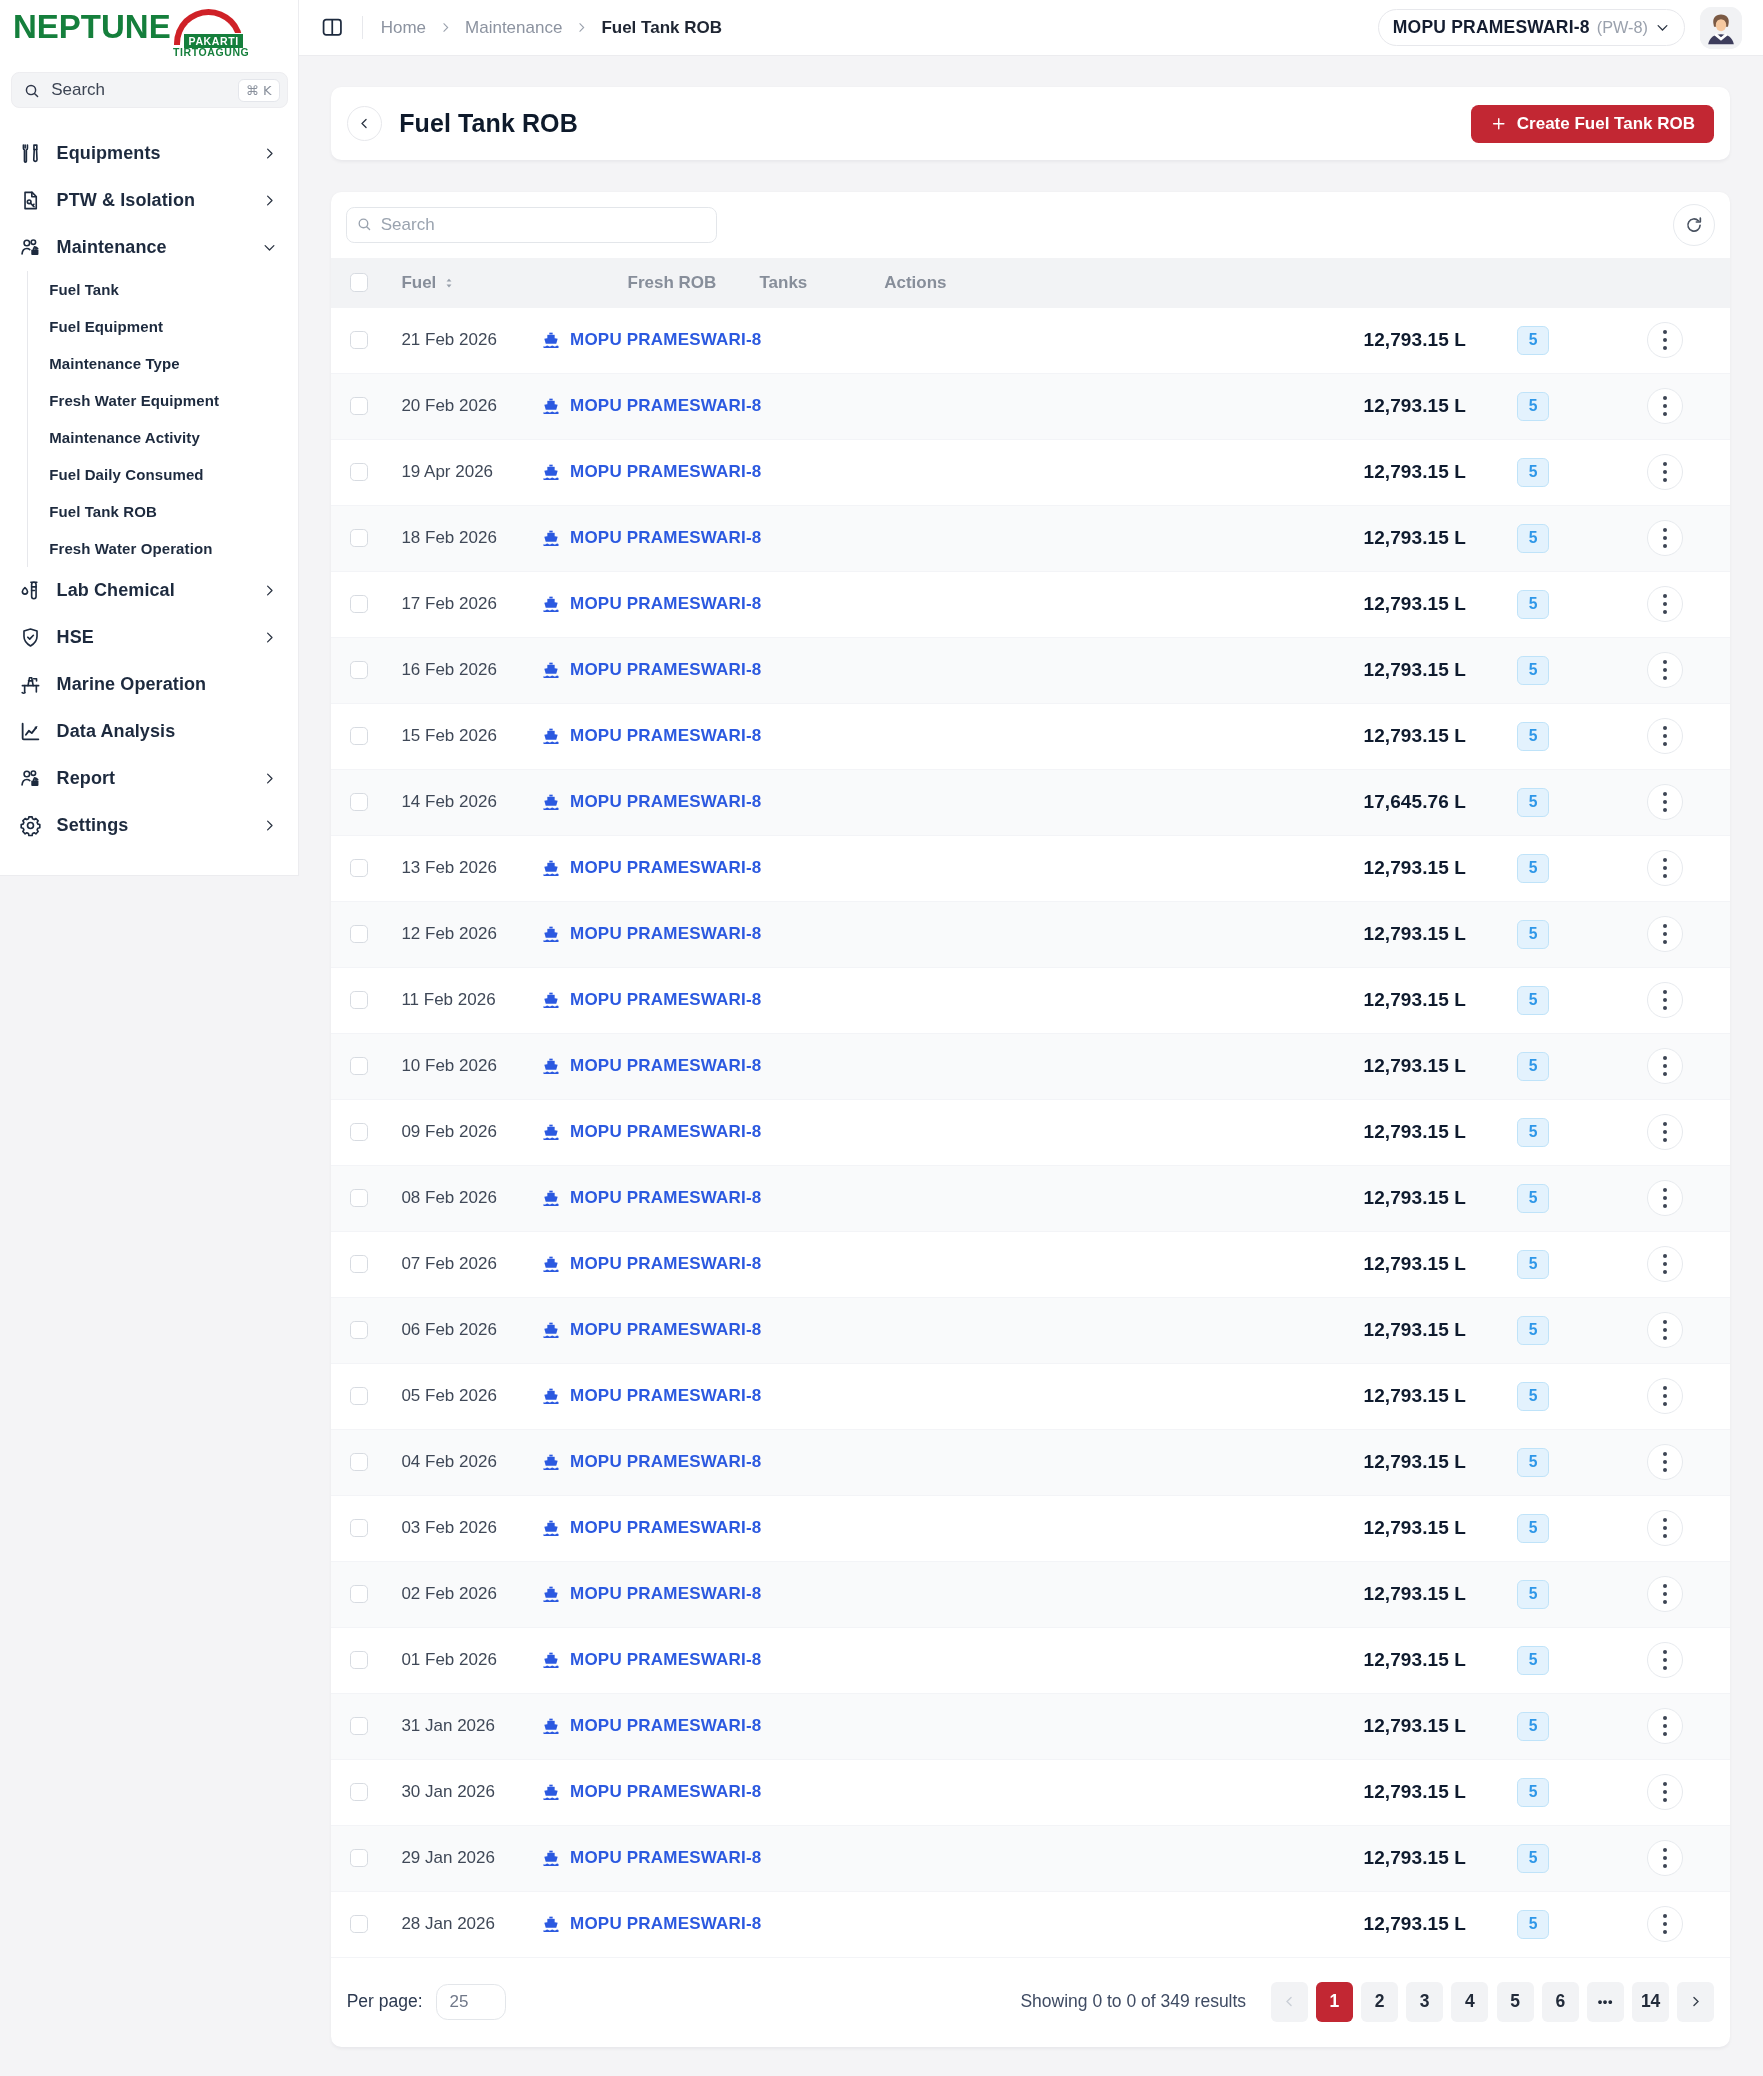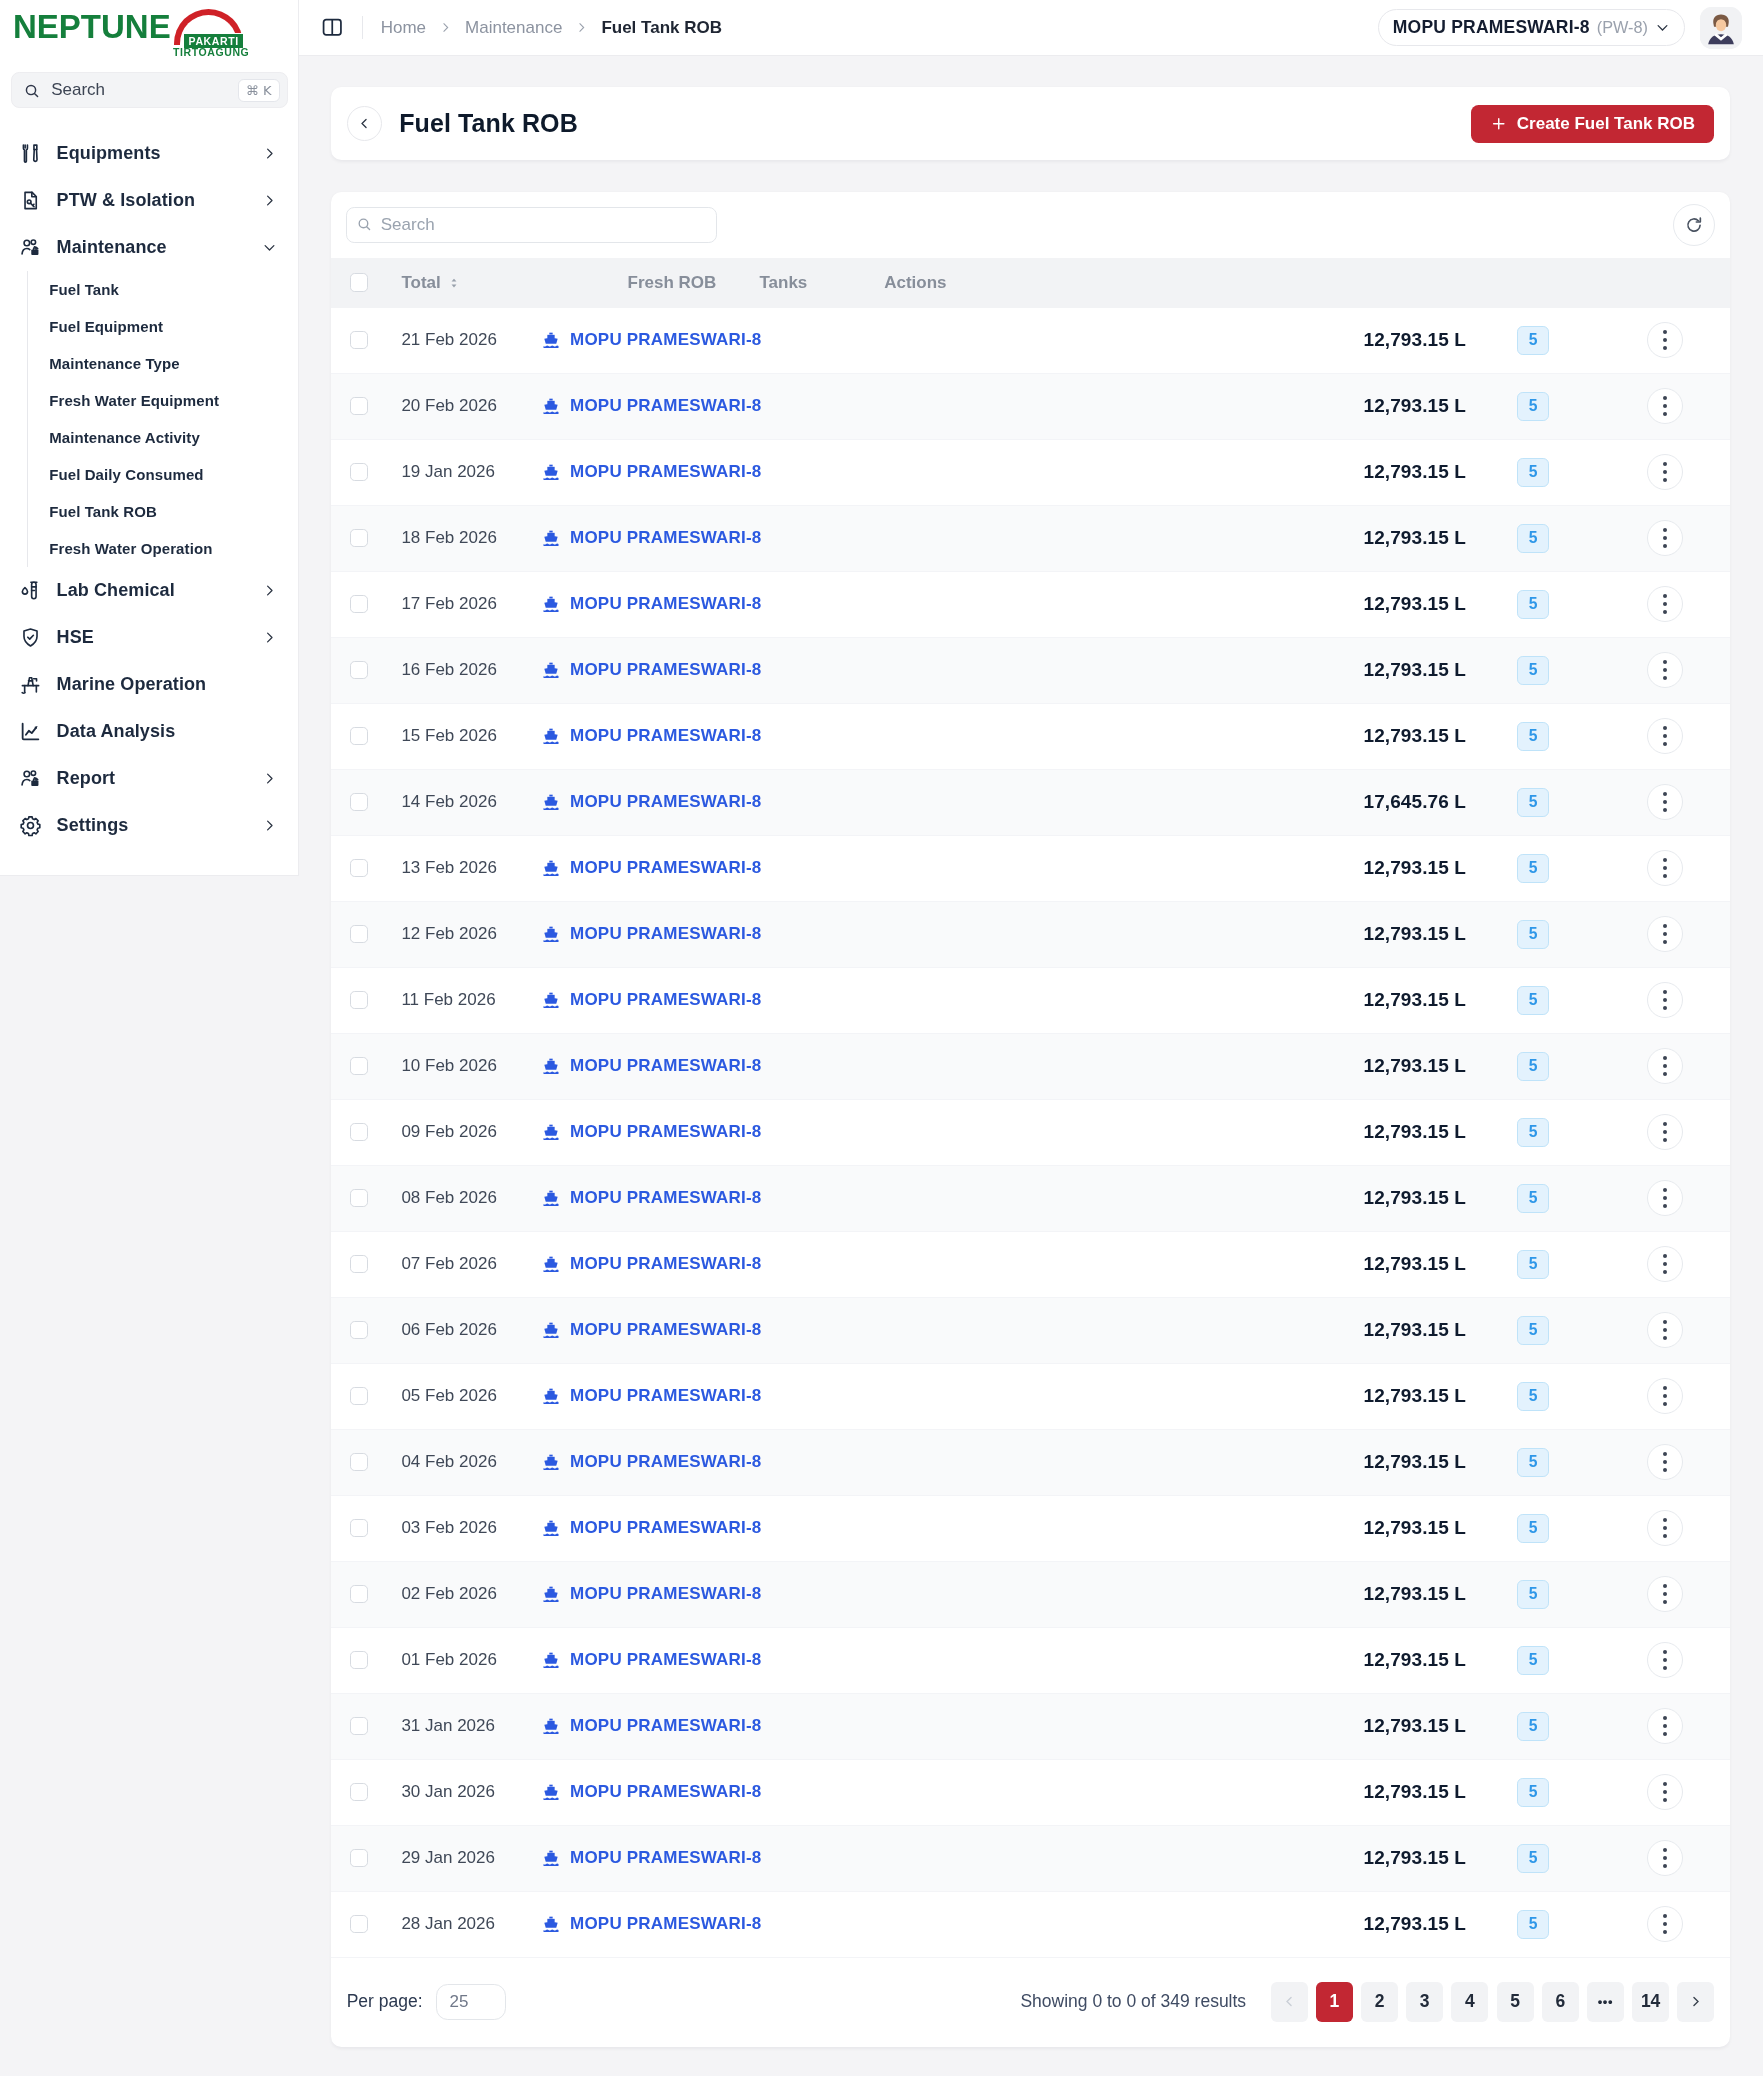--- a/index.html
+++ b/index.html
@@ -406,21 +406,21 @@
             <path d="M19.6 3.6v4.8h-4.8"></path>
           </svg>
       </button>
     </div>
 
     <div class="thead">
       <div class="col-check">
         <span class="cb"></span>
       </div>
       <div class="col-date">
-        <span>Total</span>
+        <span>Fuel</span>
         <span class="sort-ic">
           <svg viewBox="0 0 24 24" fill="currentColor">
               <path d="M12 4.5l4.2 5H7.8z"></path>
               <path d="M12 19.5l-4.2-5h8.4z"></path>
             </svg>
         </span>
       </div>
       <div class="col-total">
         <span>Fresh ROB</span>
       </div>
@@ -501,21 +501,21 @@
               <i></i>
             </button>
     </div>
   </div>
 
   <div class="trow">
     <div class="col-check">
             <span class="cb"></span>
           </div>
     <div class="col-date">
-            <span class="d-text">19 Jan 2026</span>
+            <span class="d-text">19 Apr 2026</span>
           </div>
     <div class="col-vessel">
       <span class="v-link">
         <span class="ship">
           <svg viewBox="0 0 24 24" fill="currentColor">
             <path d="M10 3.2h4v2.2h-4z"></path>
             <path d="M7.6 5.8h8.8v4.4H7.6z"></path>
             <path d="M4 10.6l8-1.7 8 1.7-1.7 6H5.7z"></path>
             <path d="M3 19.2c1 .9 2 .9 3 0s2-.9 3 0 2 .9 3 0 2-.9 3 0 2 .9 3 0 2-.9 3 0v2.3H3z"></path>
           </svg>

